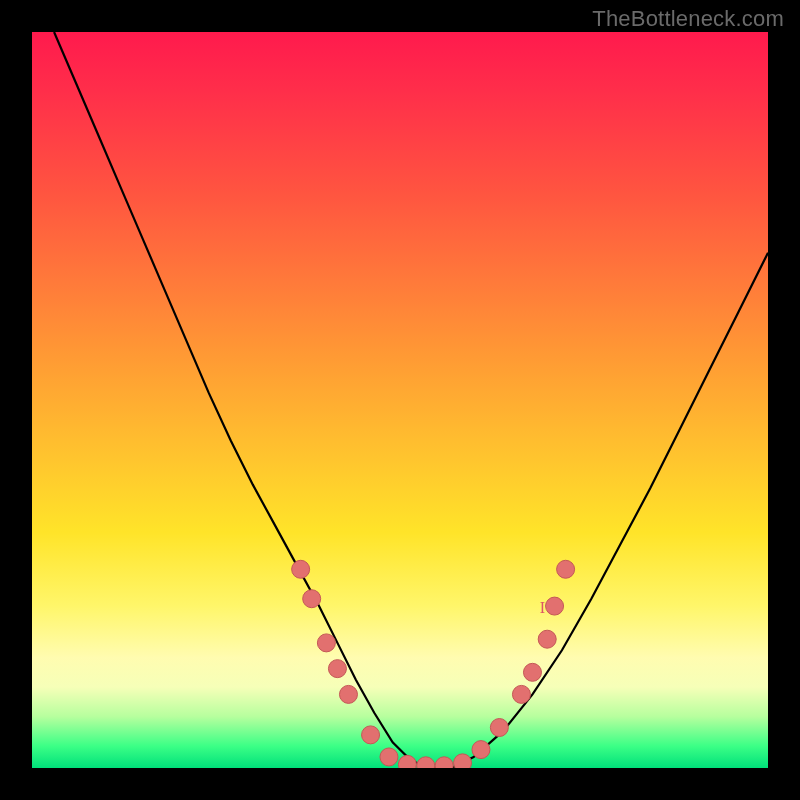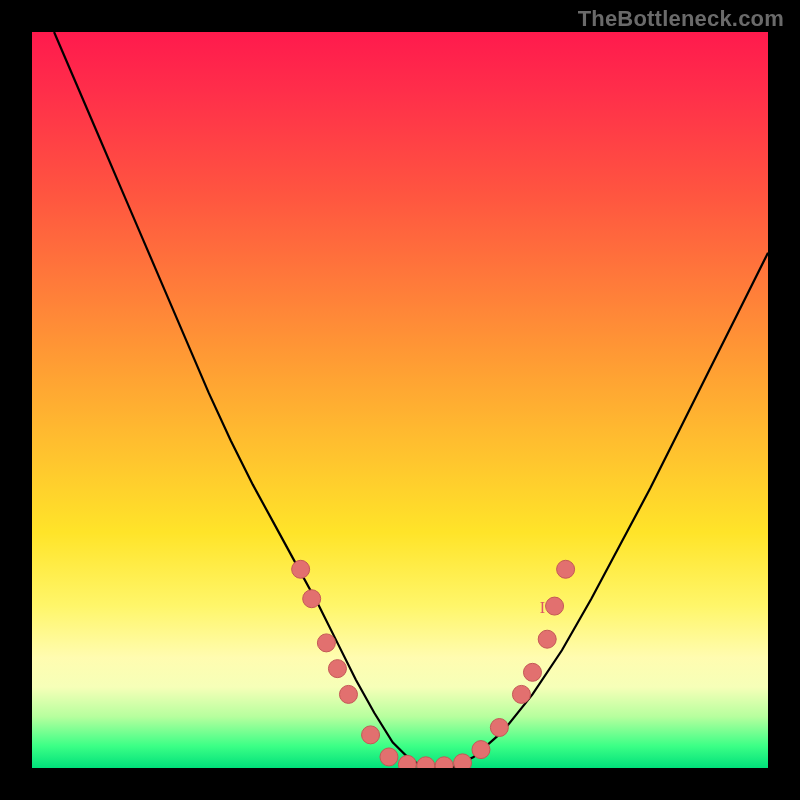--- a/index.html
+++ b/index.html
@@ -42,21 +42,21 @@
       #3cff86 97%,
       #00e07a 100%
     );
   }
   .watermark {
     position: absolute;
     top: 6px;
     right: 16px;
     color: #6a6a6a;
     font-size: 22px;
-    font-weight: 700;
+    font-weight: 400;
     letter-spacing: 0.2px;
     user-select: none;
   }
   svg.overlay {
     position: absolute;
     left: 0;
     top: 0;
     width: 736px;
     height: 736px;
   }

